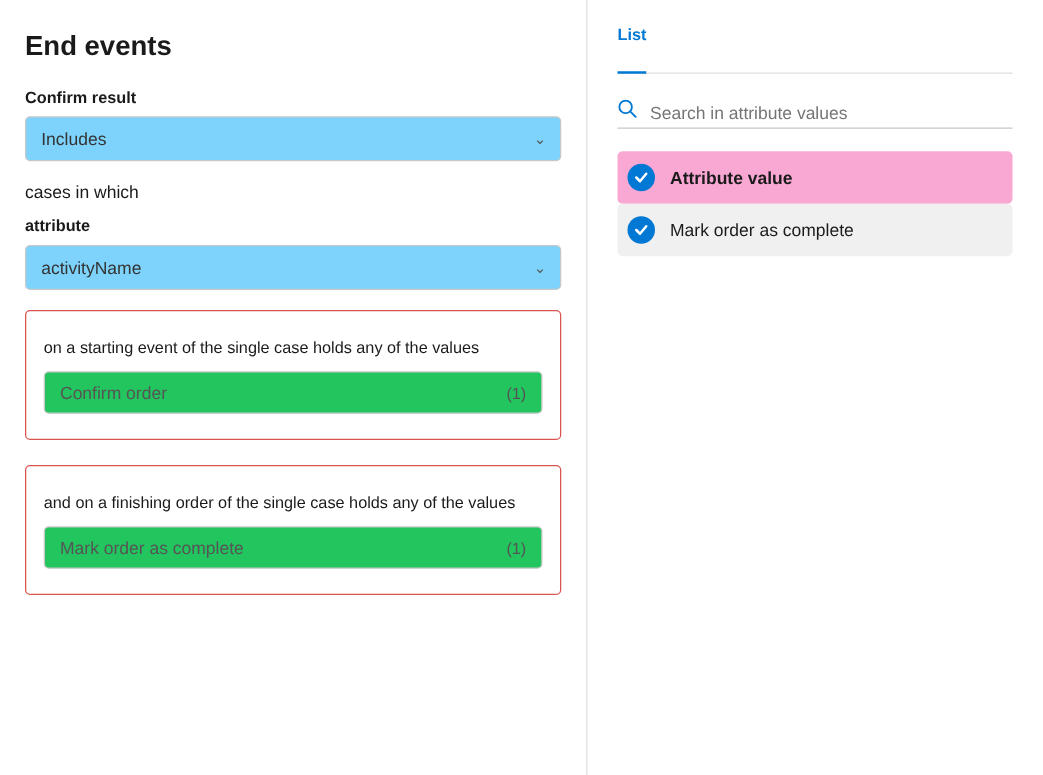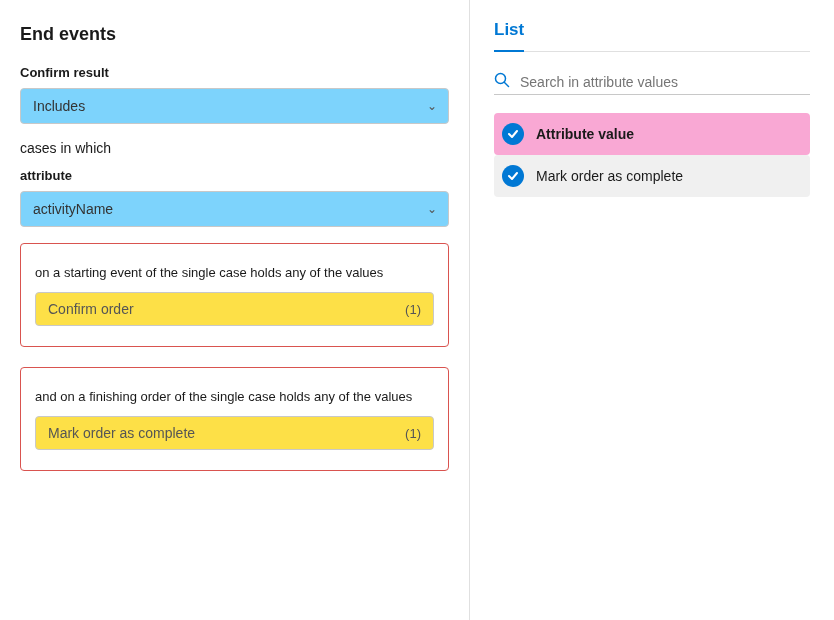--- a/index.html
+++ b/index.html
@@ -16,21 +16,21 @@
 
     
     .left-panel {
       width: 470px;
       padding: 24px 20px;
       border-right: 1px solid #e0e0e0;
       flex-shrink: 0;
     }
 
     .section-title {
-      font-size: 18px;
+      font-size: 22px;
       font-weight: 600;
       margin-bottom: 20px;
       color: #1a1a1a;
     }
 
     .label {
       font-size: 13px;
       font-weight: 600;
       color: #1a1a1a;
       margin-bottom: 8px;
@@ -93,21 +93,21 @@
       line-height: 1.4;
     }
 
     .value-row {
       display: flex;
       justify-content: space-between;
       align-items: center;
       border: 1px solid #c8c8c8;
       border-radius: 4px;
       padding: 8px 12px;
-      background: #fde047;
+      background: #22c55e;
     }
 
     .value-text {
       font-size: 14px;
       color: #555;
     }
 
     .value-count {
       font-size: 13px;
       color: #555;
@@ -122,24 +122,24 @@
     .tab-bar {
       display: flex;
       align-items: center;
       gap: 24px;
       margin-bottom: 20px;
       border-bottom: 1px solid #e0e0e0;
       padding-bottom: 0;
     }
 
     .tab {
-      font-size: 17px;
+      font-size: 13px;
       font-weight: 400;
       color: #555;
-      padding-bottom: 10px;
+      padding-bottom: 22px;
       cursor: pointer;
       border-bottom: 2px solid transparent;
       margin-bottom: -1px;
     }
 
     .tab.active {
       color: #0078d4;
       font-weight: 600;
       border-bottom: 2px solid #0078d4;
     }

